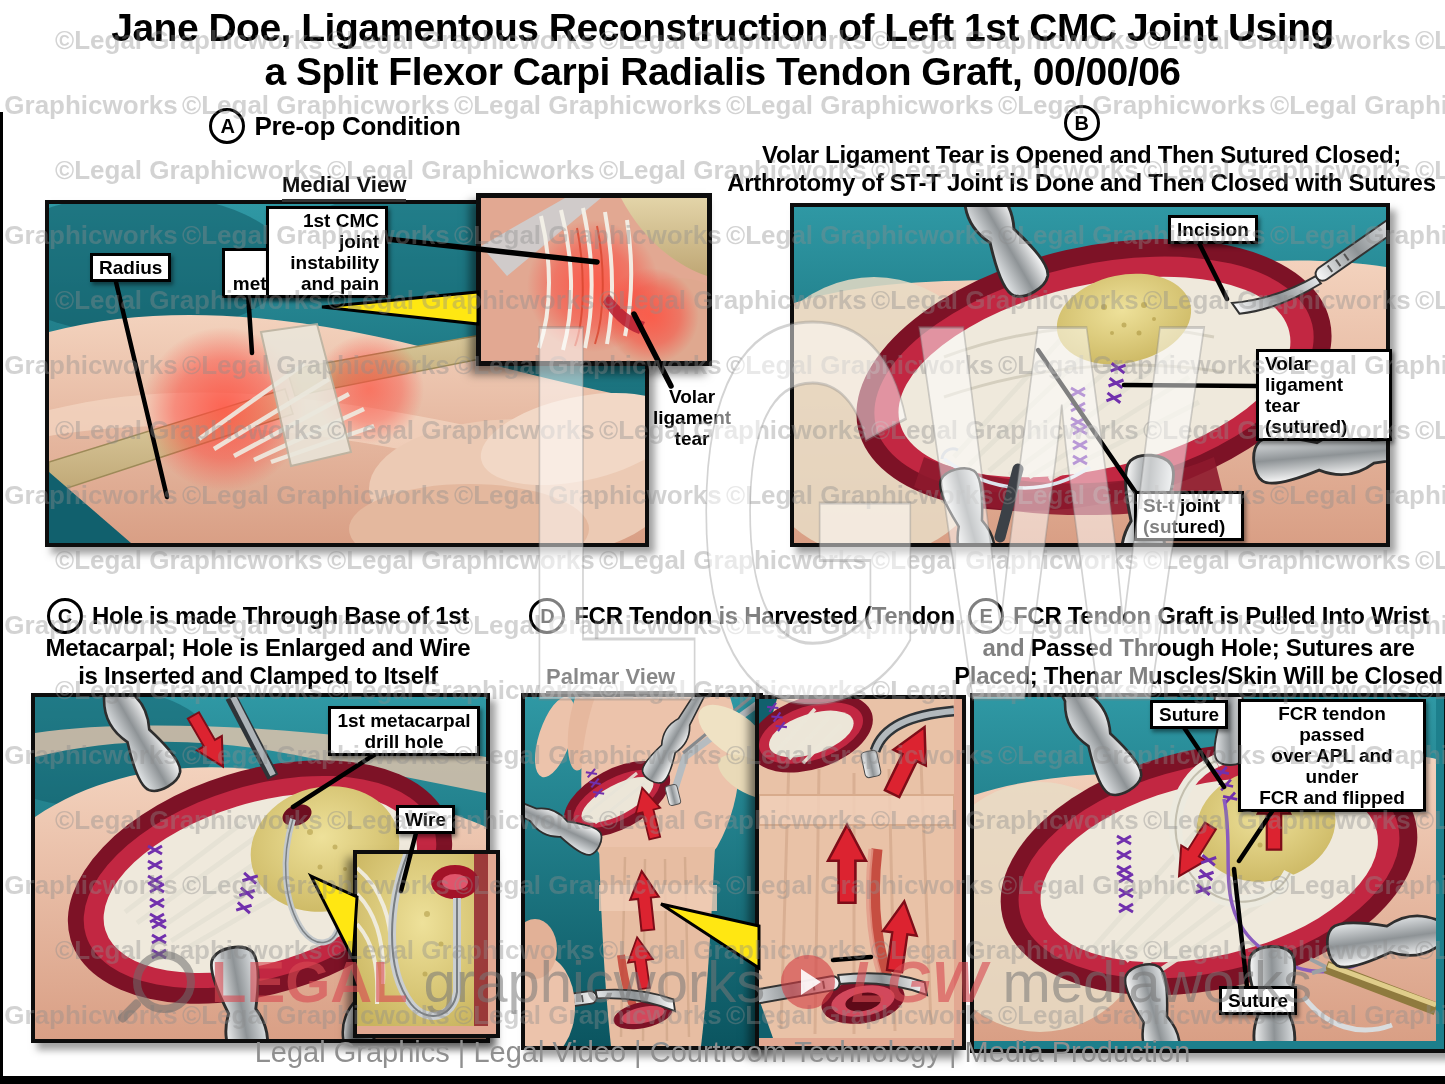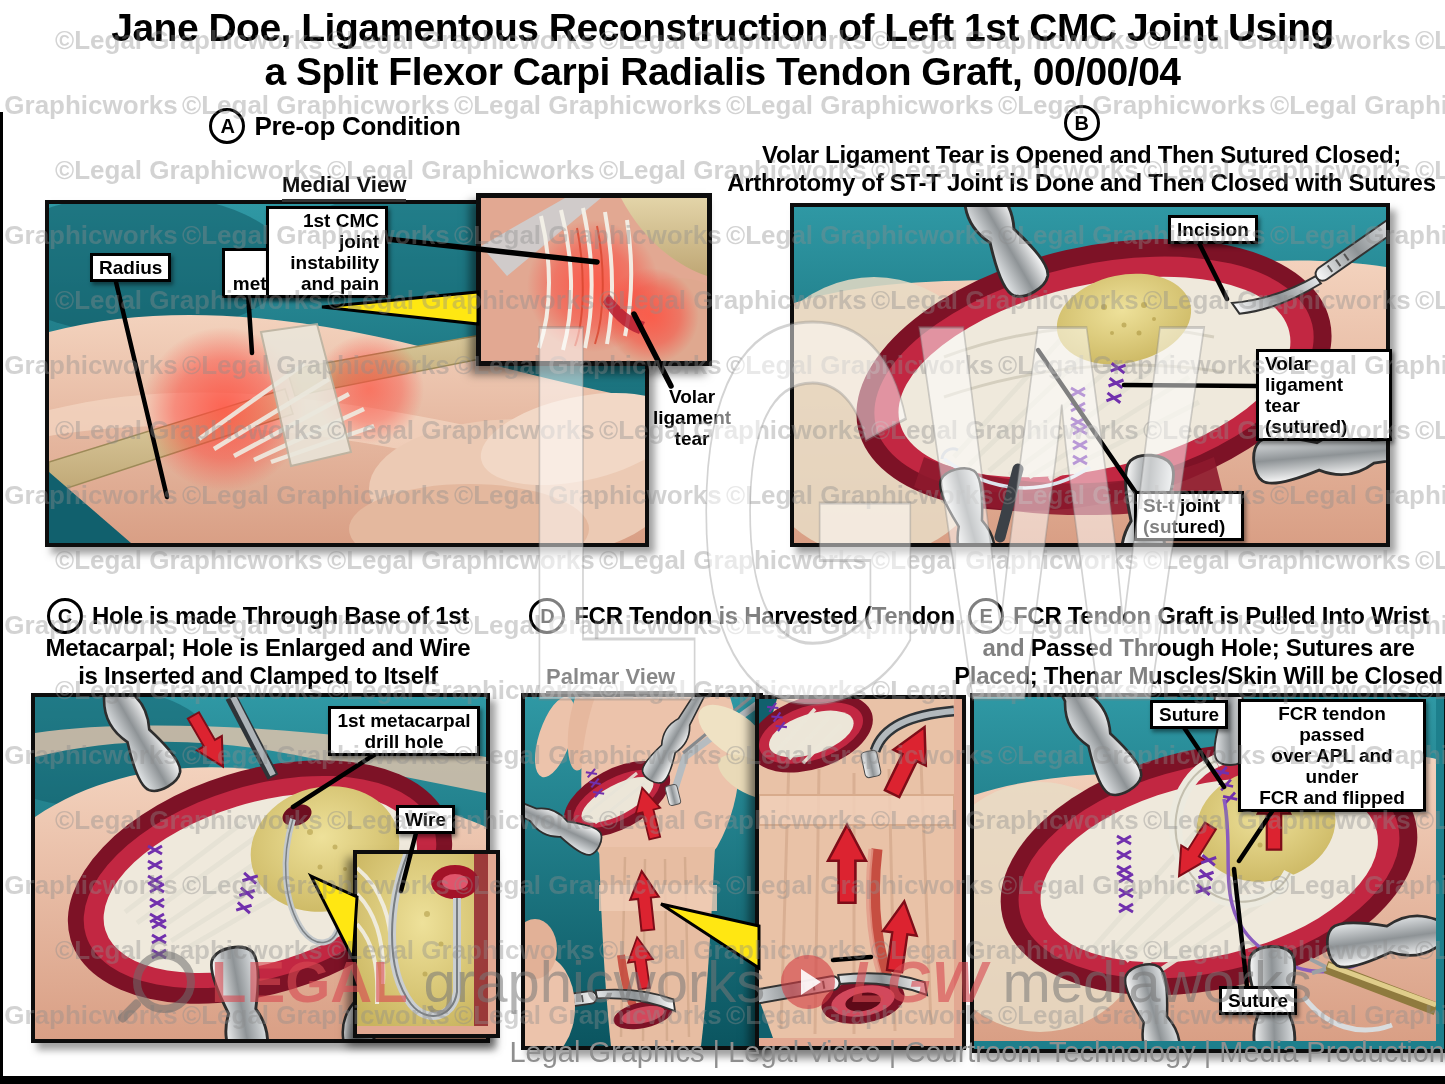--- a/index.html
+++ b/index.html
@@ -41,21 +41,21 @@
          align-items:center;gap:16px;z-index:56;pointer-events:none;font-size:58px;}
   .brand .red{color:rgba(214,74,82,.62);font-weight:bold;}
   .brand .gray{color:rgba(118,118,118,.55);}
   .mag{position:relative;width:46px;height:46px;border:8px solid rgba(110,110,110,.55);border-radius:50%;}
   .mag:after{content:"";position:absolute;left:-16px;bottom:-20px;width:9px;height:28px;
              background:rgba(110,110,110,.55);transform:rotate(45deg);border-radius:4px;}
   .play{width:54px;height:54px;border-radius:50%;background:rgba(210,60,66,.6);display:flex;
         justify-content:center;align-items:center;}
   .play:before{content:"";width:0;height:0;border-left:20px solid rgba(255,255,255,.9);
         border-top:13px solid transparent;border-bottom:13px solid transparent;margin-left:5px;}
-  .services{position:absolute;left:0;top:1036px;width:1445px;text-align:right;z-index:60;
+  .services{position:absolute;left:0;top:1036px;width:1445px;text-align:center;z-index:60;
             color:#8f8f8f;font-size:29px;}
   .botbar{position:absolute;left:0;top:1076px;width:1445px;height:8px;background:#000;z-index:70;}
   .leftedge{position:absolute;left:0;top:112px;width:3px;height:972px;background:#000;z-index:70;}
 </style>
 </head>
 <body>
 
 <div class="stage">
 
   <svg width="0" height="0" style="position:absolute" aria-hidden="true">
@@ -100,21 +100,21 @@
         <path d="M0,-40 L18,-6 L8,-6 L8,34 L-8,34 L-8,-6 L-18,-6 Z" fill="#dc2330" stroke="#7e0d18" stroke-width="2.5"></path>
       </g>
       <g id="sut" stroke="#7130ad" stroke-width="3" fill="none">
         <path d="M-7,-19 L7,-11 M7,-19 L-7,-11 M-7,-4 L7,4 M7,-4 L-7,4 M-7,11 L7,19 M7,11 L-7,19"></path>
       </g>
     </defs>
   </svg>
 
   <div class="title">
     <div>Jane Doe, Ligamentous Reconstruction of Left 1st CMC Joint Using</div>
-    <div>a Split Flexor Carpi Radialis Tendon Graft, 00/00/04</div>
+    <div>a Split Flexor Carpi Radialis Tendon Graft, 00/00/06</div>
   </div>
 
   <div class="heading" style="left:35px;top:108px;width:600px;font-size:26px;">
     <div class="hline">
       <span class="circ">A</span>
       <span>Pre-op Condition</span>
     </div>
   </div>
   <div class="view" style="left:282px;top:172px;">Medial View</div>
 

